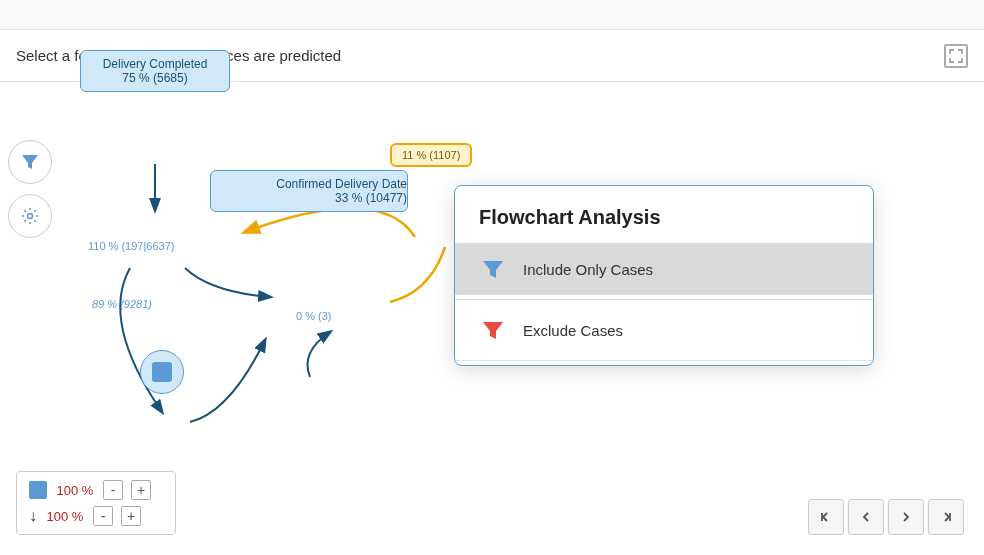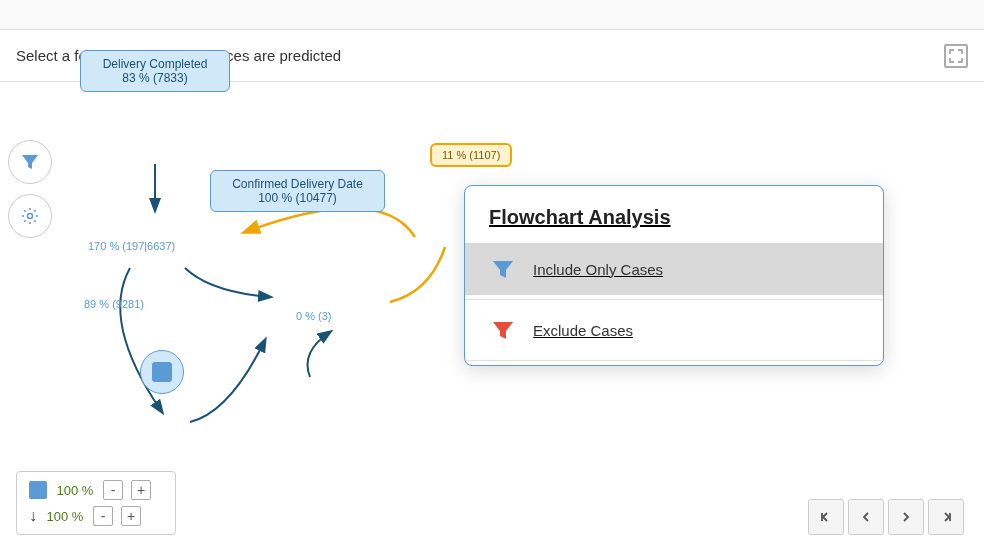--- a/index.html
+++ b/index.html
@@ -99,21 +99,22 @@
       cursor: pointer;
     }
 
     .node-box.delivery-completed {
       top: 50px; left: 80px;
       width: 150px;
     }
 
     .node-box.confirmed-delivery {
       top: 170px; left: 210px;
-      width: 175px;
+      width: 198px;
+      text-align: right;
     }
 
     .node-box.stop-node {
       top: 300px; left: 140px;
       width: 44px; height: 44px;
       border-radius: 50%;
       display: flex; align-items: center; justify-content: center;
       padding: 0;
     }
 
@@ -169,37 +170,36 @@
       background: #fff;
       cursor: pointer;
       display: flex; align-items: center; justify-content: center;
       font-size: 14px;
       border-radius: 2px;
       color: #555;
     }
 
     .pct-value {
       font-size: 13px;
-      color: #4d7c0f;
+      color: #b91c1c;
       min-width: 40px;
       text-align: center;
     }
 
     
     .context-menu {
       position: absolute;
-      top: 185px; left: 464px;
+      top: 185px; left: 454px;
       width: 420px;
       background: #fff;
       border: 1.5px solid #5b9bd5;
       border-radius: 8px;
       box-shadow: 0 4px 20px rgba(0,0,0,0.15);
       padding: 0;
       z-index: 100;
-      text-decoration: underline;
     }
 
     .context-menu-title {
       font-size: 20px;
       font-weight: 700;
       color: #222;
       padding: 20px 24px 14px 24px;
     }
 
     .context-menu-item {
@@ -273,21 +273,20 @@
     .node-highlight {
       position: absolute;
       top: 143px; left: 390px;
       background: #fff3cd;
       border: 2px solid #f0a500;
       border-radius: 6px;
       padding: 4px 10px;
       font-size: 11px;
       color: #7d5a00;
       white-space: nowrap;
-      margin-left: 40px;
     }
   </style>
 </head>
 <body>
 
 <div class="main-area">
 
   <div class="top-bar">
   </div>
 
@@ -338,38 +337,38 @@
 
     <path d="M415,155 Q380,100 245,150" fill="none" stroke="#f0a500" stroke-width="2.5" marker-end="url(#arrowOrange)"></path>
 
     <path d="M390,220 Q430,210 445,165" fill="none" stroke="#f0a500" stroke-width="2.5"></path>
 
     <path d="M310,295 Q300,270 330,250" fill="none" stroke="#1a5276" stroke-width="2" marker-end="url(#arrowBlue)"></path>
   </svg>
 
   <div class="node-box delivery-completed">
     <div>Delivery Completed</div>
-    <div>83 % (7833)</div>
+    <div>75 % (5685)</div>
   </div>
 
   <div class="node-box confirmed-delivery">
     <div>Confirmed Delivery Date</div>
-    <div>100 % (10477)</div>
+    <div>33 % (10477)</div>
   </div>
 
   <div class="node-box stop-node" style="top:350px;left:140px;">
     <div class="stop-inner"></div>
   </div>
 
   <div class="node-highlight">
     <span>11 % (1107)</span>
   </div>
 
-  <div class="edge-label" style="top:240px; left:88px;">170 % (197|6637)</div>
-  <div class="edge-label" style="top:298px; left:84px;">89 % (9281)</div>
+  <div class="edge-label" style="top:240px; left:88px;">110 % (197|6637)</div>
+  <div class="edge-label" style="top:298px; left:92px;font-style:italic;">89 % (9281)</div>
   <div class="edge-label" style="top:310px; left:296px;">0 % (3)</div>
 
   <div class="bottom-legend">
     <div class="legend-row">
       <div class="legend-box"></div>
       <span class="pct-value">100 %</span>
       <div class="ctrl-btn">-</div>
       <div class="ctrl-btn">+</div>
     </div>
     <div class="legend-row">

